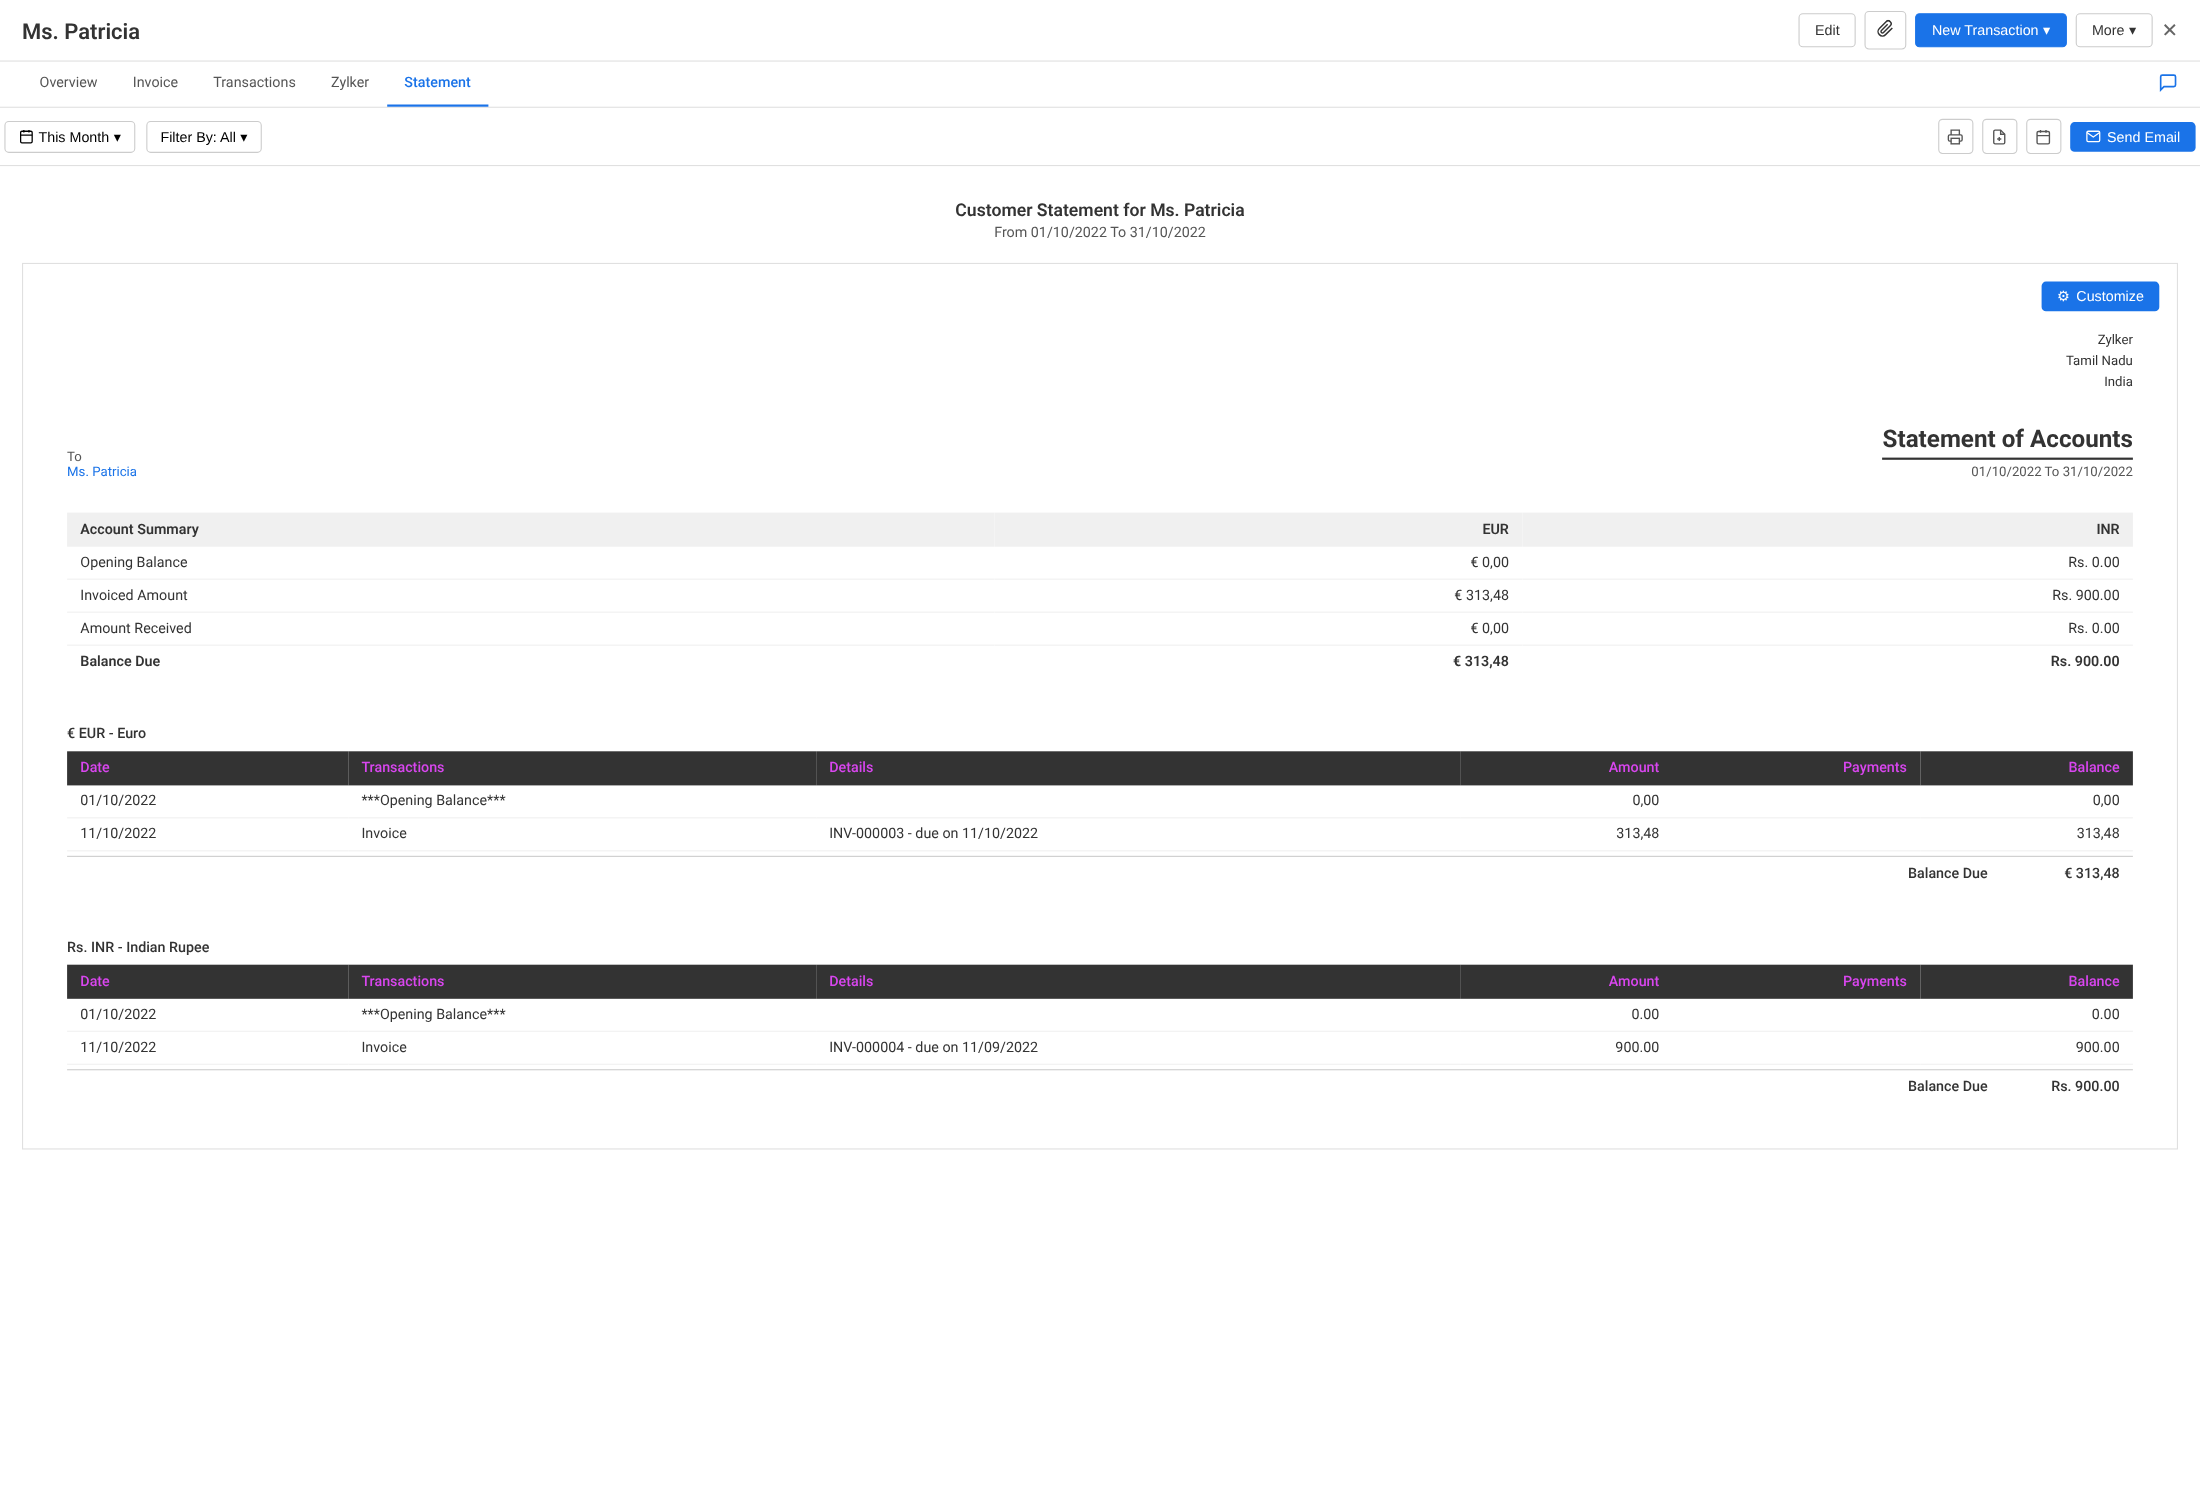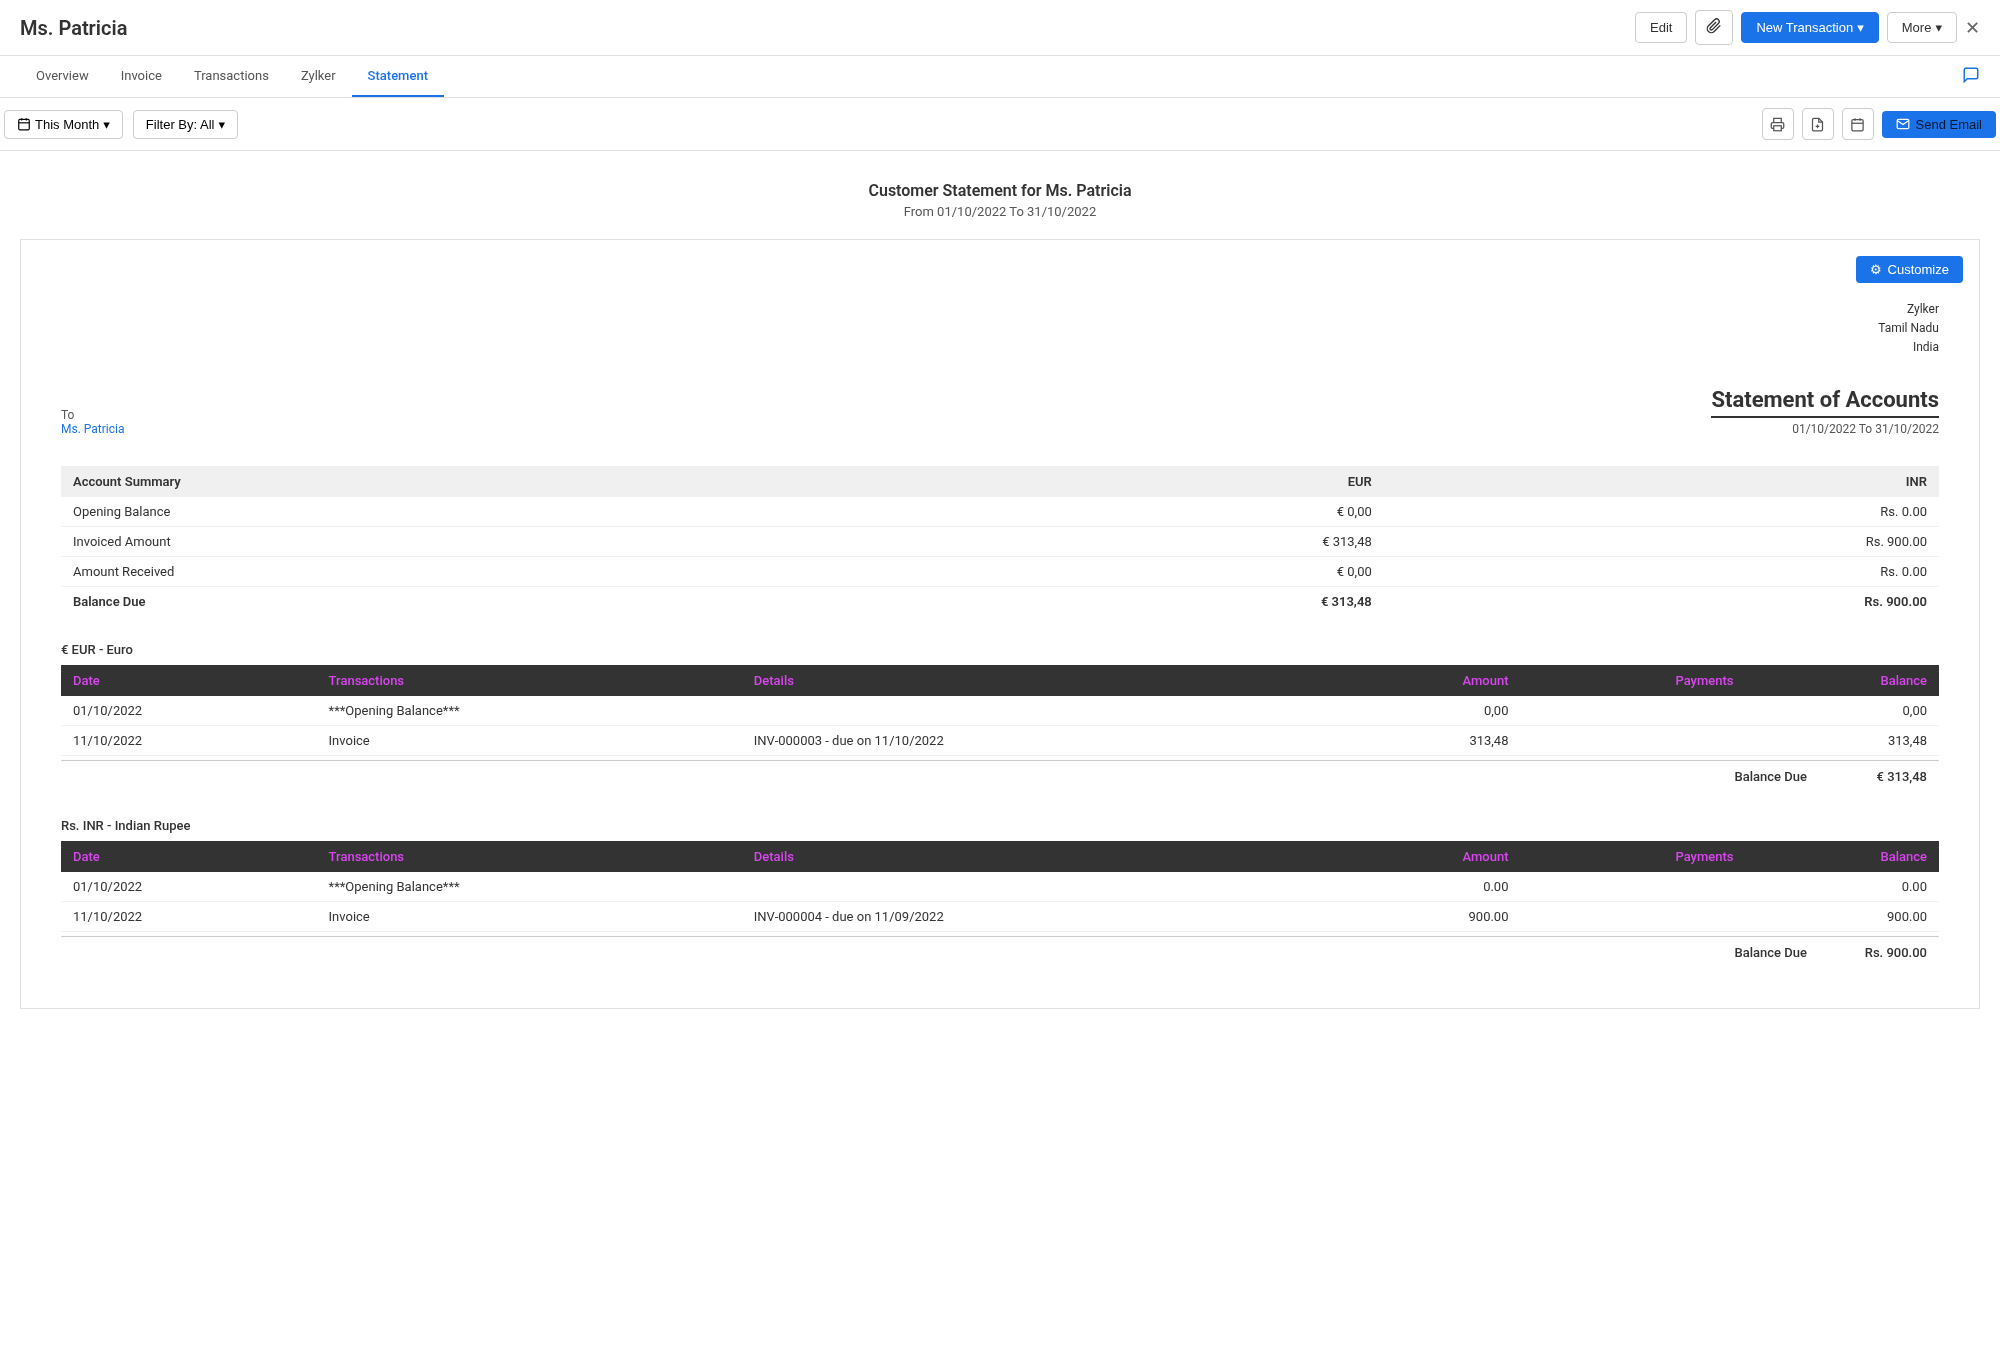--- a/index.html
+++ b/index.html
@@ -22,21 +22,21 @@
     .tabs { display: flex; align-items: center; padding: 0 20px; border-bottom: 1px solid #e0e0e0; }
     .tab { padding: 12px 16px; cursor: pointer; color: #1a73e8; font-size: 13px; text-decoration: none; border-bottom: 2px solid transparent; }
     .tab.active { border-bottom: 2px solid #1a73e8; color: #1a73e8; font-weight: 500; }
     .tab:not(.active) { color: #555; }
 
     
     .toolbar { display: flex; align-items: center; padding: 10px 4px; border-bottom: 1px solid #e0e0e0; gap: 10px; }
     .toolbar-right { margin-left: auto; display: flex; gap: 8px; align-items: center; }
     .filter-btn { display: flex; align-items: center; gap: 4px; padding: 6px 12px; border: 1px solid #ccc; border-radius: 4px; background: #fff; cursor: pointer; font-size: 13px; }
     .icon-btn { width: 32px; height: 32px; border: 1px solid #ccc; border-radius: 4px; background: #fff; cursor: pointer; display: flex; align-items: center; justify-content: center; color: #555; }
-    .send-email-btn { display: flex; align-items: center; gap: 6px; padding: 6px 14px; background: #1a73e8; color: #0f172a; border: none; border-radius: 4px; cursor: pointer; font-size: 13px; }
+    .send-email-btn { display: flex; align-items: center; gap: 6px; padding: 6px 14px; background: #1a73e8; color: #ffffff; border: none; border-radius: 4px; cursor: pointer; font-size: 13px; }
 
     
     .content { padding: 0; overflow-y: auto; height: calc(100vh - 130px); }
     .statement-header-text { text-align: center; padding: 30px 16px 20px; }
     .statement-header-text h2 { font-size: 16px; font-weight: 600; }
     .statement-header-text p { font-size: 13px; color: #555; margin-top: 4px; }
 
     
     .statement-doc { margin: 0 20px; border: 1px solid #e0e0e0; padding: 20px 40px 40px; position: relative; }
     .customize-btn { position: absolute; top: 16px; right: 16px; display: flex; align-items: center; gap: 6px; padding: 6px 14px; background: #1a73e8; color: #fff; border: none; border-radius: 4px; cursor: pointer; font-size: 13px; }
@@ -53,21 +53,21 @@
     .summary-section { margin-top: 30px; }
     .summary-table { width: 100%; border-collapse: collapse; font-size: 13px; }
     .summary-table thead tr { background: #f0f0f0; }
     .summary-table thead th { padding: 8px 12px; text-align: left; font-weight: 600; font-size: 13px; }
     .summary-table thead th:last-child, .summary-table thead th:nth-child(2) { text-align: right; }
     .summary-table tbody td { padding: 7px 12px; border-bottom: 1px solid #f0f0f0; }
     .summary-table tbody td:last-child, .summary-table tbody td:nth-child(2) { text-align: right; }
     .summary-table tbody tr:last-child td { border-bottom: none; font-weight: 600; }
 
     
-    .currency-section { margin-top: 26px; }
+    .currency-section { margin-top: 44px; }
     .currency-label { font-size: 13px; font-weight: 500; margin-bottom: 8px; }
     .trans-table { width: 100%; border-collapse: collapse; font-size: 13px; }
     .trans-table thead tr { background: #333; color: #d946ef; }
     .trans-table thead th { padding: 8px 12px; text-align: left; font-weight: 500; }
     .trans-table thead th:nth-child(4), .trans-table thead th:nth-child(5), .trans-table thead th:nth-child(6) { text-align: right; }
     .trans-table tbody td { padding: 7px 12px; border-bottom: 1px solid #f0f0f0; }
     .trans-table tbody td:nth-child(4), .trans-table tbody td:nth-child(5), .trans-table tbody td:nth-child(6) { text-align: right; }
     .balance-due-row { display: flex; justify-content: space-between; padding: 8px 12px; border-top: 1px solid #ccc; margin-top: 4px; }
     .balance-due-row .label { font-weight: 500; text-align: right; flex: 1; padding-right: 20px; }
     .balance-due-row .value { font-weight: 500; min-width: 100px; text-align: right; }

